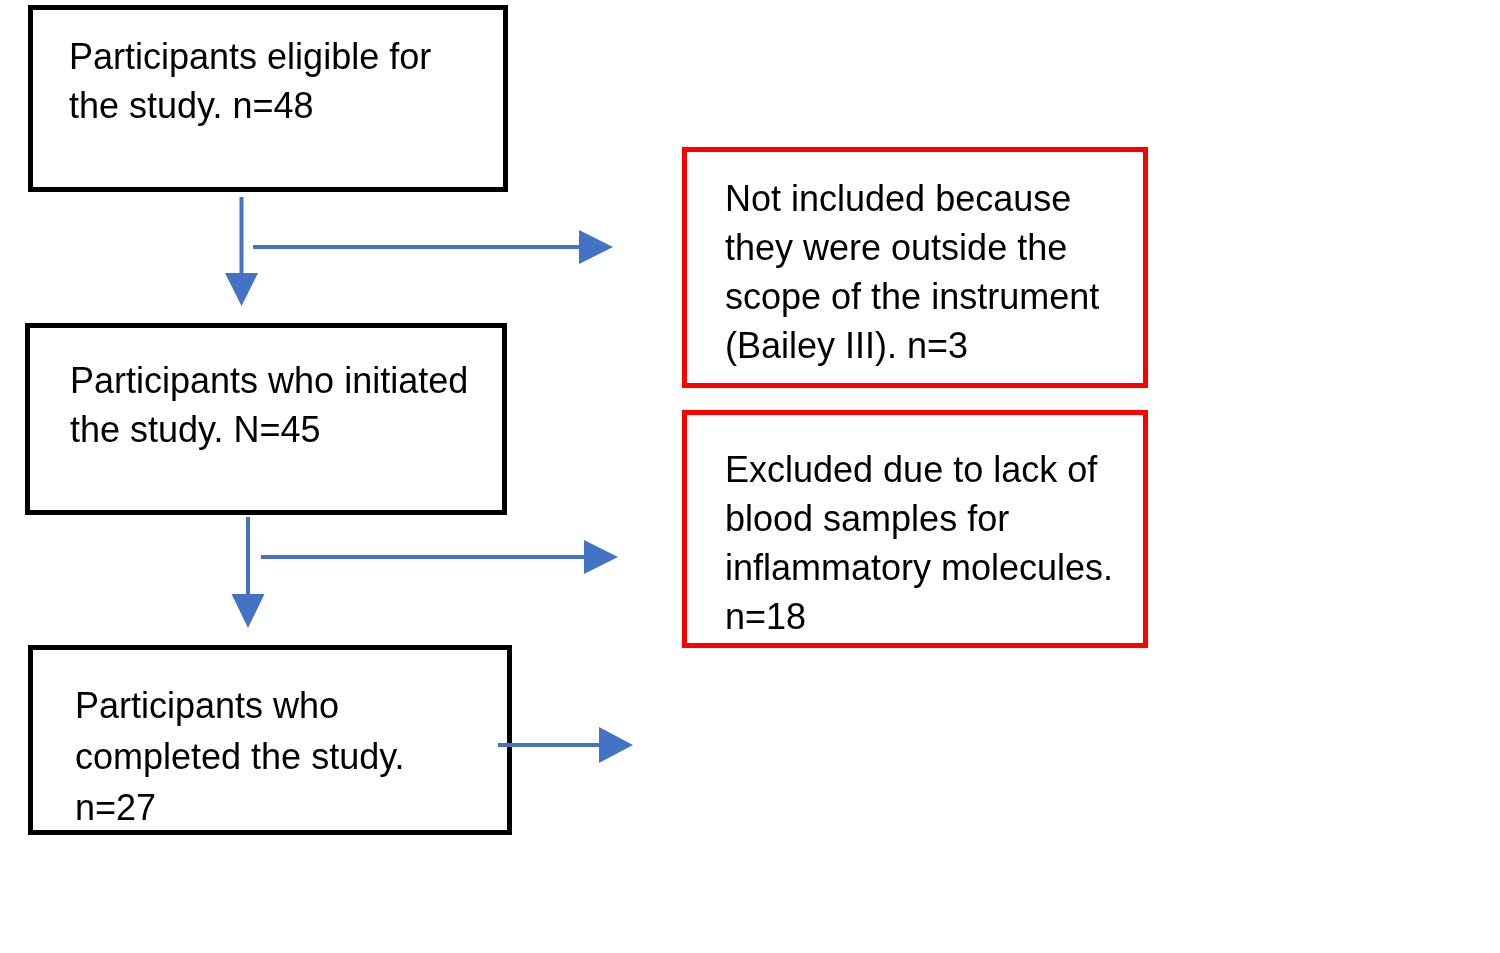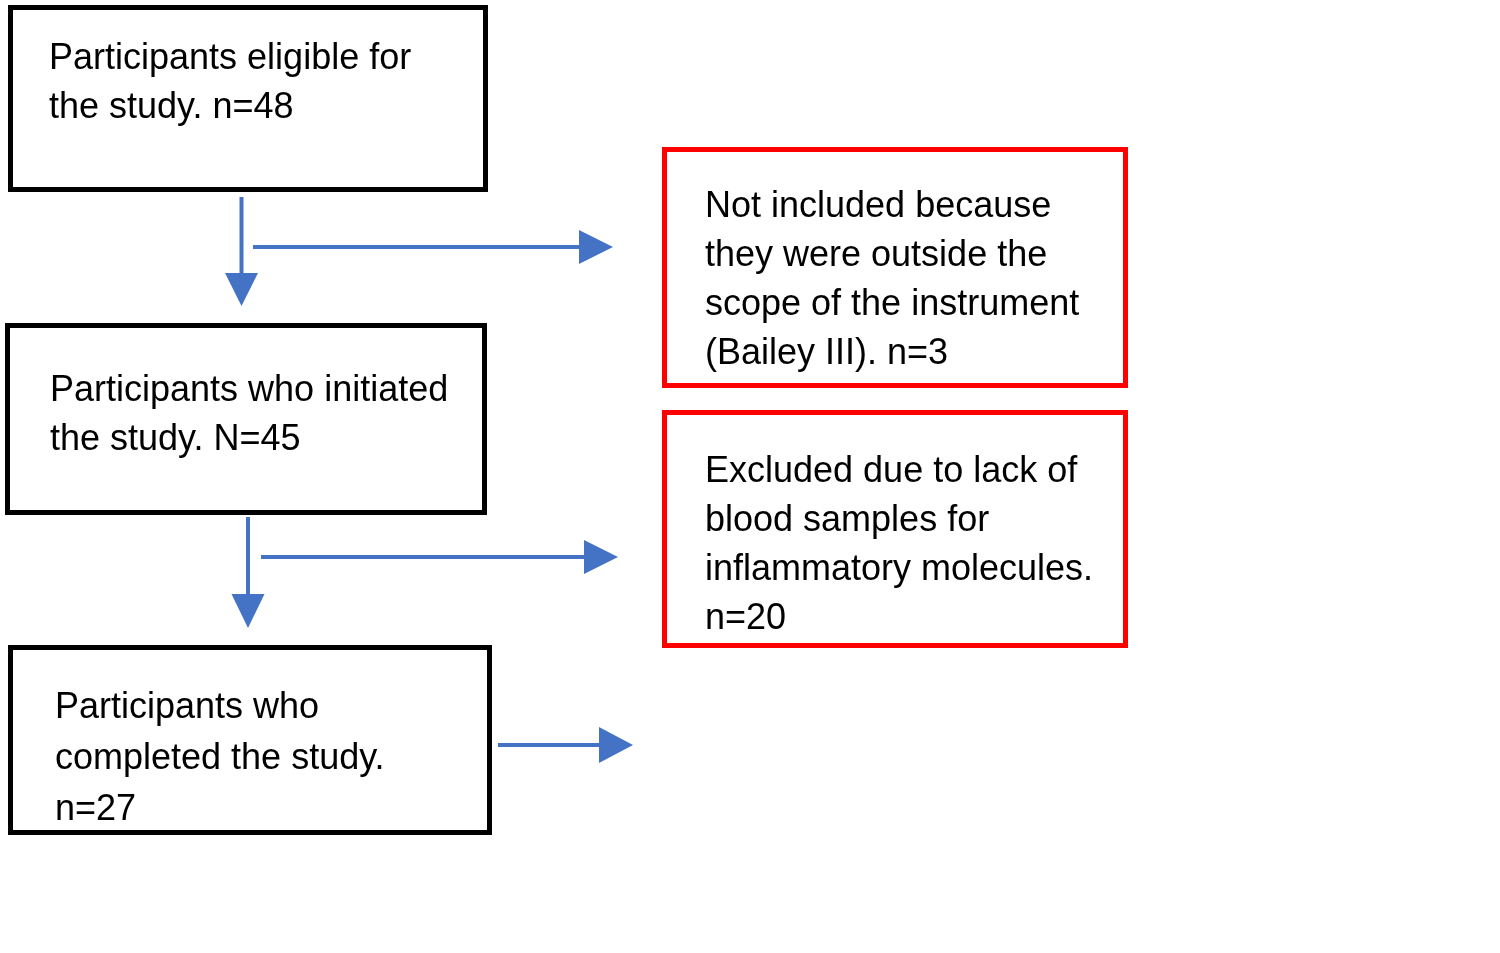--- a/index.html
+++ b/index.html
@@ -17,38 +17,39 @@
     height: 953px;
     background: var(--paper);
     font-family: "Liberation Sans", sans-serif;
     color: var(--text);
     overflow: hidden;
   }
   .box {
     position: absolute;
     border: 5px solid var(--ink);
     background: var(--paper);
+    margin-left: 20px;
   }
   .box.red { border-color: var(--red); }
   .box.dashed { border: 5px dashed var(--ink); }
   .box-text {
     font-size: 36px;
     line-height: 49px;
     white-space: pre;
     color: var(--text);
   }
   
   .b-eligible   { left: 8px;   top: 5px;   width: 480px; height: 187px; }
   .b-eligible .box-text   { padding: 22px 0 0 36px; }
   .b-initiated  { left: 5px;   top: 323px; width: 482px; height: 192px; }
-  .b-initiated .box-text  { padding: 36px 0 0 40px; }
+  .b-initiated .box-text  { padding: 28px 0 0 40px; }
   .b-completed  { left: 8px;   top: 645px; width: 484px; height: 190px; }
   .b-completed .box-text  { padding: 30px 8px 0 42px; line-height: 51px; }
   .b-notincluded { left: 662px; top: 147px; width: 466px; height: 241px; }
-  .b-notincluded .box-text { padding: 28px 0 0 38px; }
+  .b-notincluded .box-text { padding: 22px 0 0 38px; }
   .b-excluded   { left: 662px; top: 410px; width: 466px; height: 238px; }
   .b-excluded .box-text   { padding: 30px 0 0 38px; }
   .b-note       { left: 642px; top: 672px; width: 851px; height: 273px; }
   .note-text {
     padding: 22px 0 0 30px;
     font-size: 44px;
     line-height: 54px;
     white-space: pre;
     width: 990px;
     transform: scaleX(0.82);
@@ -88,21 +89,21 @@
     <div class="box-text">Not included because
 they were outside the
 scope of the instrument
 (Bailey III). n=3</div>
   </div>
 
   <div class="box red b-excluded">
     <div class="box-text">Excluded due to lack of
 blood samples for
 inflammatory molecules.
-n=20</div>
+n=18</div>
   </div>
 
 
   <svg class="arrow-layer" viewBox="0 0 1500 953" xmlns="http://www.w3.org/2000/svg">
 
     <g>
       <line x1="241.5" y1="197" x2="241.5" y2="277" stroke-width="4" stroke="#4472c4"></line>
       <polygon points="225,273 258,273 241.5,306" fill="#4472c4"></polygon>
     </g>
 

